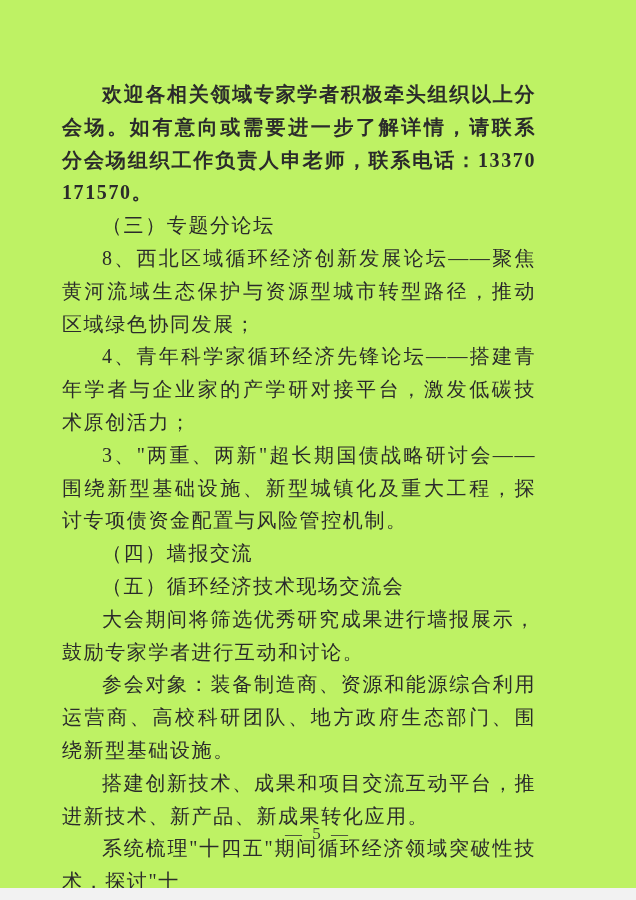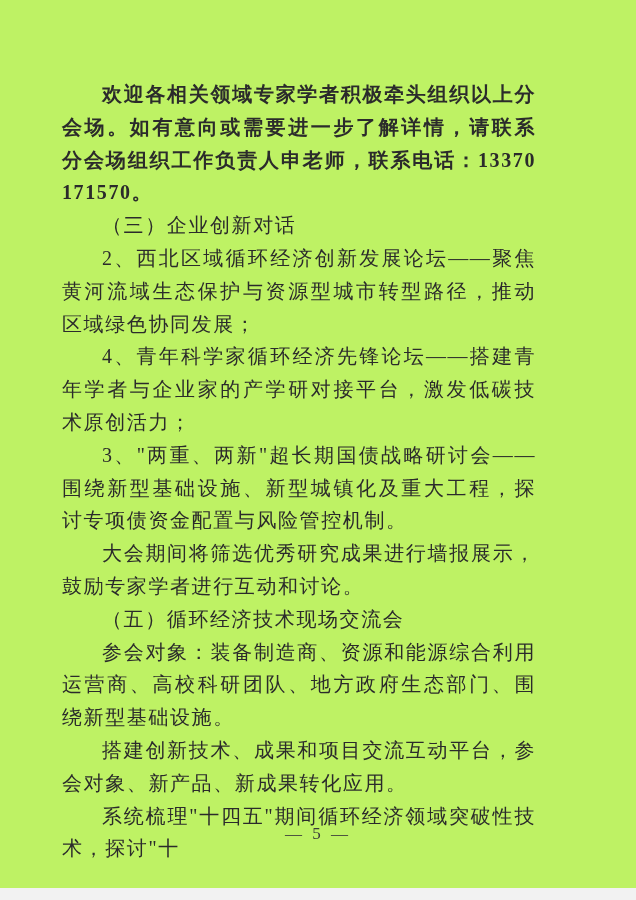--- a/index.html
+++ b/index.html
@@ -44,24 +44,25 @@
     letter-spacing: 3px;
     color: #3a3a3a;
   }
 </style>
 </head>
 <body>
 
 <div class="page">
   <div class="doc-body">
     <p class="para bold">欢迎各相关领域专家学者积极牵头组织以上分会场。如有意向或需要进一步了解详情，请联系分会场组织工作负责人申老师，联系电话：13370171570。</p>
-    <p class="para">（三）企业创新对话</p>
-    <p class="para">2、西北区域循环经济创新发展论坛——聚焦黄河流域生态保护与资源型城市转型路径，推动区域绿色协同发展；</p>
+    <p class="para">（三）专题分论坛</p>
+    <p class="para">8、西北区域循环经济创新发展论坛——聚焦黄河流域生态保护与资源型城市转型路径，推动区域绿色协同发展；</p>
     <p class="para">4、青年科学家循环经济先锋论坛——搭建青年学者与企业家的产学研对接平台，激发低碳技术原创活力；</p>
     <p class="para">3、"两重、两新"超长期国债战略研讨会——围绕新型基础设施、新型城镇化及重大工程，探讨专项债资金配置与风险管控机制。</p>
+    <p class="para">（四）墙报交流</p>
+    <p class="para">（五）循环经济技术现场交流会</p>
     <p class="para">大会期间将筛选优秀研究成果进行墙报展示，鼓励专家学者进行互动和讨论。</p>
-    <p class="para">（五）循环经济技术现场交流会</p>
     <p class="para">参会对象：装备制造商、资源和能源综合利用运营商、高校科研团队、地方政府生态部门、围绕新型基础设施。</p>
-    <p class="para">搭建创新技术、成果和项目交流互动平台，参会对象、新产品、新成果转化应用。</p>
+    <p class="para">搭建创新技术、成果和项目交流互动平台，推进新技术、新产品、新成果转化应用。</p>
     <p class="para">系统梳理"十四五"期间循环经济领域突破性技术，探讨"十</p>
   </div>
   <div class="footer">— 5 —</div>
 </div>
 
 </body></html>

